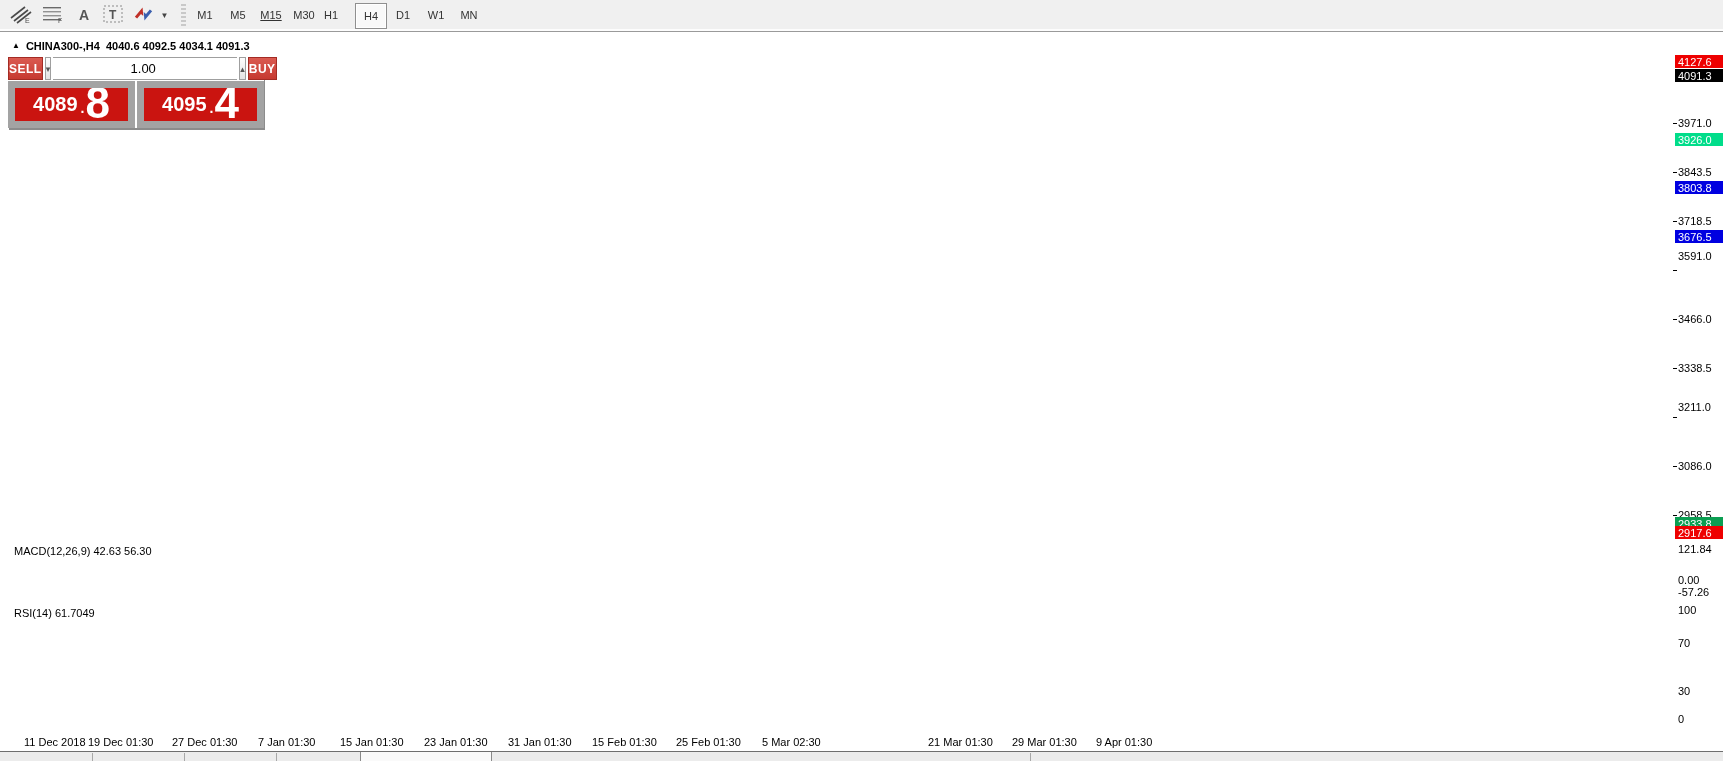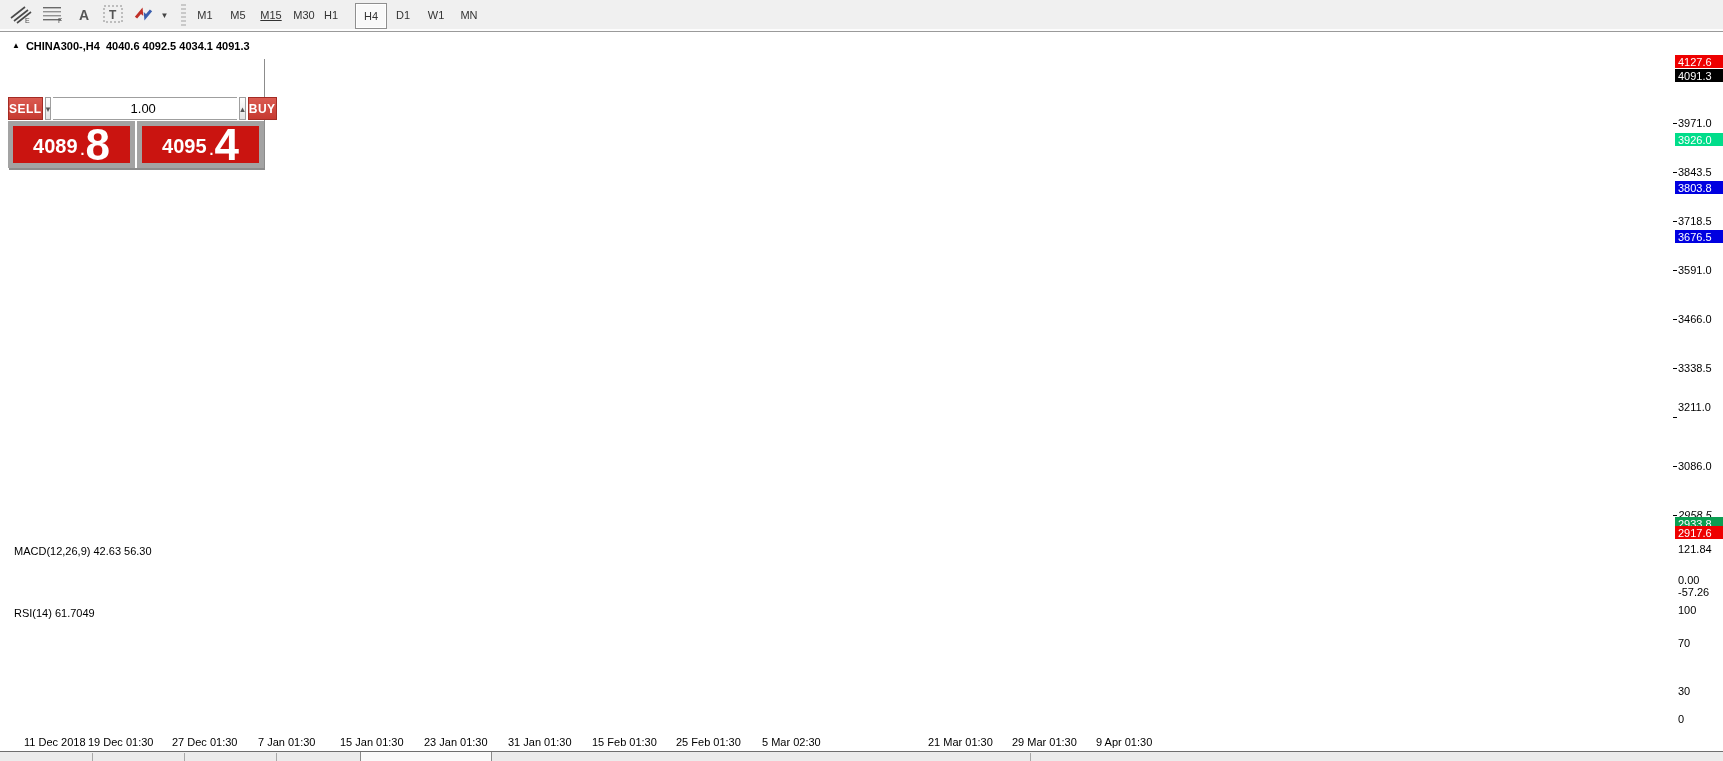--- a/index.html
+++ b/index.html
@@ -23,31 +23,31 @@
   
   .ptick{position:absolute;left:1678px;font-size:11px;color:#000;transform:translateY(-6px);}
   .ptickmark{position:absolute;left:1673px;width:4px;height:1px;background:#000;}
   .pbadge{position:absolute;left:1675px;width:47px;height:13px;font-size:11px;color:#fff;
           display:flex;align-items:center;padding-left:3px;transform:translateY(-7px);}
   .itick{position:absolute;left:1678px;font-size:11px;color:#000;transform:translateY(-6px);}
   
   .dlabel{position:absolute;top:736px;font-size:11px;color:#000;white-space:nowrap;}
   
   #tpanel{position:absolute;left:8px;top:57px;width:256px;box-shadow:1px 2px 0 rgba(0,0,0,.45);}
-  #tpanel .row1{display:flex;height:23px;gap:2px;margin-top:40px;}
+  #tpanel .row1{display:flex;height:23px;gap:2px;}
   .sb-btn{background:linear-gradient(#da5a50,#c63a31);border:1px solid #a32b24;color:#fff;
           font-size:12px;font-weight:700;display:flex;align-items:center;justify-content:center;
           letter-spacing:.5px;cursor:pointer;}
   #sell-btn{width:66px;}  #buy-btn{width:49px;}
   .step-btn{width:22px;background:linear-gradient(#fdfdfd,#e3e3e3);border:1px solid #9f9f9f;
             color:#555;font-size:9px;display:flex;align-items:center;justify-content:center;cursor:pointer;}
   #vol-input{flex:1;border:1px solid #9f9f9f;border-left:none;border-right:none;text-align:center;
              font-size:13px;padding-right:6px;font-family:"Liberation Sans",sans-serif;color:#000;}
   #tpanel .row2{display:flex;height:47px;gap:2px;margin-top:1px;}
-  .price-box{background:#ca1410;border:5px solid #a3a3a3;color:#fff;flex:1;display:flex;
+  .price-box{background:#ca1410;border:7px solid #a3a3a3;color:#fff;flex:1;display:flex;
              align-items:flex-end;justify-content:center;cursor:pointer;overflow:hidden;}
   .price-main{font-size:20px;font-weight:700;margin-bottom:5px;}
   .price-dot{font-size:14px;font-weight:700;margin:0 1px 5px 3px;}
   .price-big{font-size:44px;font-weight:700;line-height:.82;}
   
   #bottomstrip{position:absolute;left:0;top:751px;width:1723px;height:10px;background:#ececec;
                border-top:1px solid #6f6f6f;}
   .bs-div{position:absolute;top:1px;width:1px;height:9px;background:#a8a8a8;}
   .bs-tab{position:absolute;top:0;height:10px;background:#fafafa;border-left:1px solid #8a8a8a;
           border-right:1px solid #8a8a8a;}
@@ -705,31 +705,31 @@
   <div class="pane-label" style="top:607px;">RSI(14) 61.7049</div>
 
   <div id="axis-layer">
       <div class="ptickmark" style="top: 123px;"></div>
       <div class="ptick" style="top: 123px;">3971.0</div>
       <div class="ptickmark" style="top: 172px;"></div>
       <div class="ptick" style="top: 172px;">3843.5</div>
       <div class="ptickmark" style="top: 221px;"></div>
       <div class="ptick" style="top: 221px;">3718.5</div>
       <div class="ptickmark" style="top: 270px;"></div>
-      <div class="ptick" style="top: 270px;">3591.0</div>
+      <div class="ptick" style="top: 256px;">3591.0</div>
       <div class="ptickmark" style="top: 319px;"></div>
       <div class="ptick" style="top: 319px;">3466.0</div>
       <div class="ptickmark" style="top: 368px;"></div>
       <div class="ptick" style="top: 368px;">3338.5</div>
       <div class="ptickmark" style="top: 417px;"></div>
       <div class="ptick" style="top: 407px;">3211.0</div>
       <div class="ptickmark" style="top: 466px;"></div>
       <div class="ptick" style="top: 466px;">3086.0</div>
       <div class="ptickmark" style="top: 515px;"></div>
-      <div class="ptick" style="top: 515px; font-style: italic;">2958.5</div>
+      <div class="ptick" style="top: 515px;">2958.5</div>
       <div class="itick" style="top: 549px;">121.84</div>
       <div class="itick" style="top: 580px;">0.00</div>
       <div class="itick" style="top: 592px;">-57.26</div>
       <div class="itick" style="top: 610px;">100</div>
       <div class="itick" style="top: 643px;">70</div>
       <div class="itick" style="top: 691px;">30</div>
       <div class="itick" style="top: 719px;">0</div>
       <div class="pbadge" style="top: 62px; background: rgb(238, 0, 0);">4127.6</div>
       <div class="pbadge" style="top: 76px; background: rgb(0, 0, 0);">4091.3</div>
       <div class="pbadge" style="top: 140px; background: rgb(0, 221, 138);">3926.0</div>

